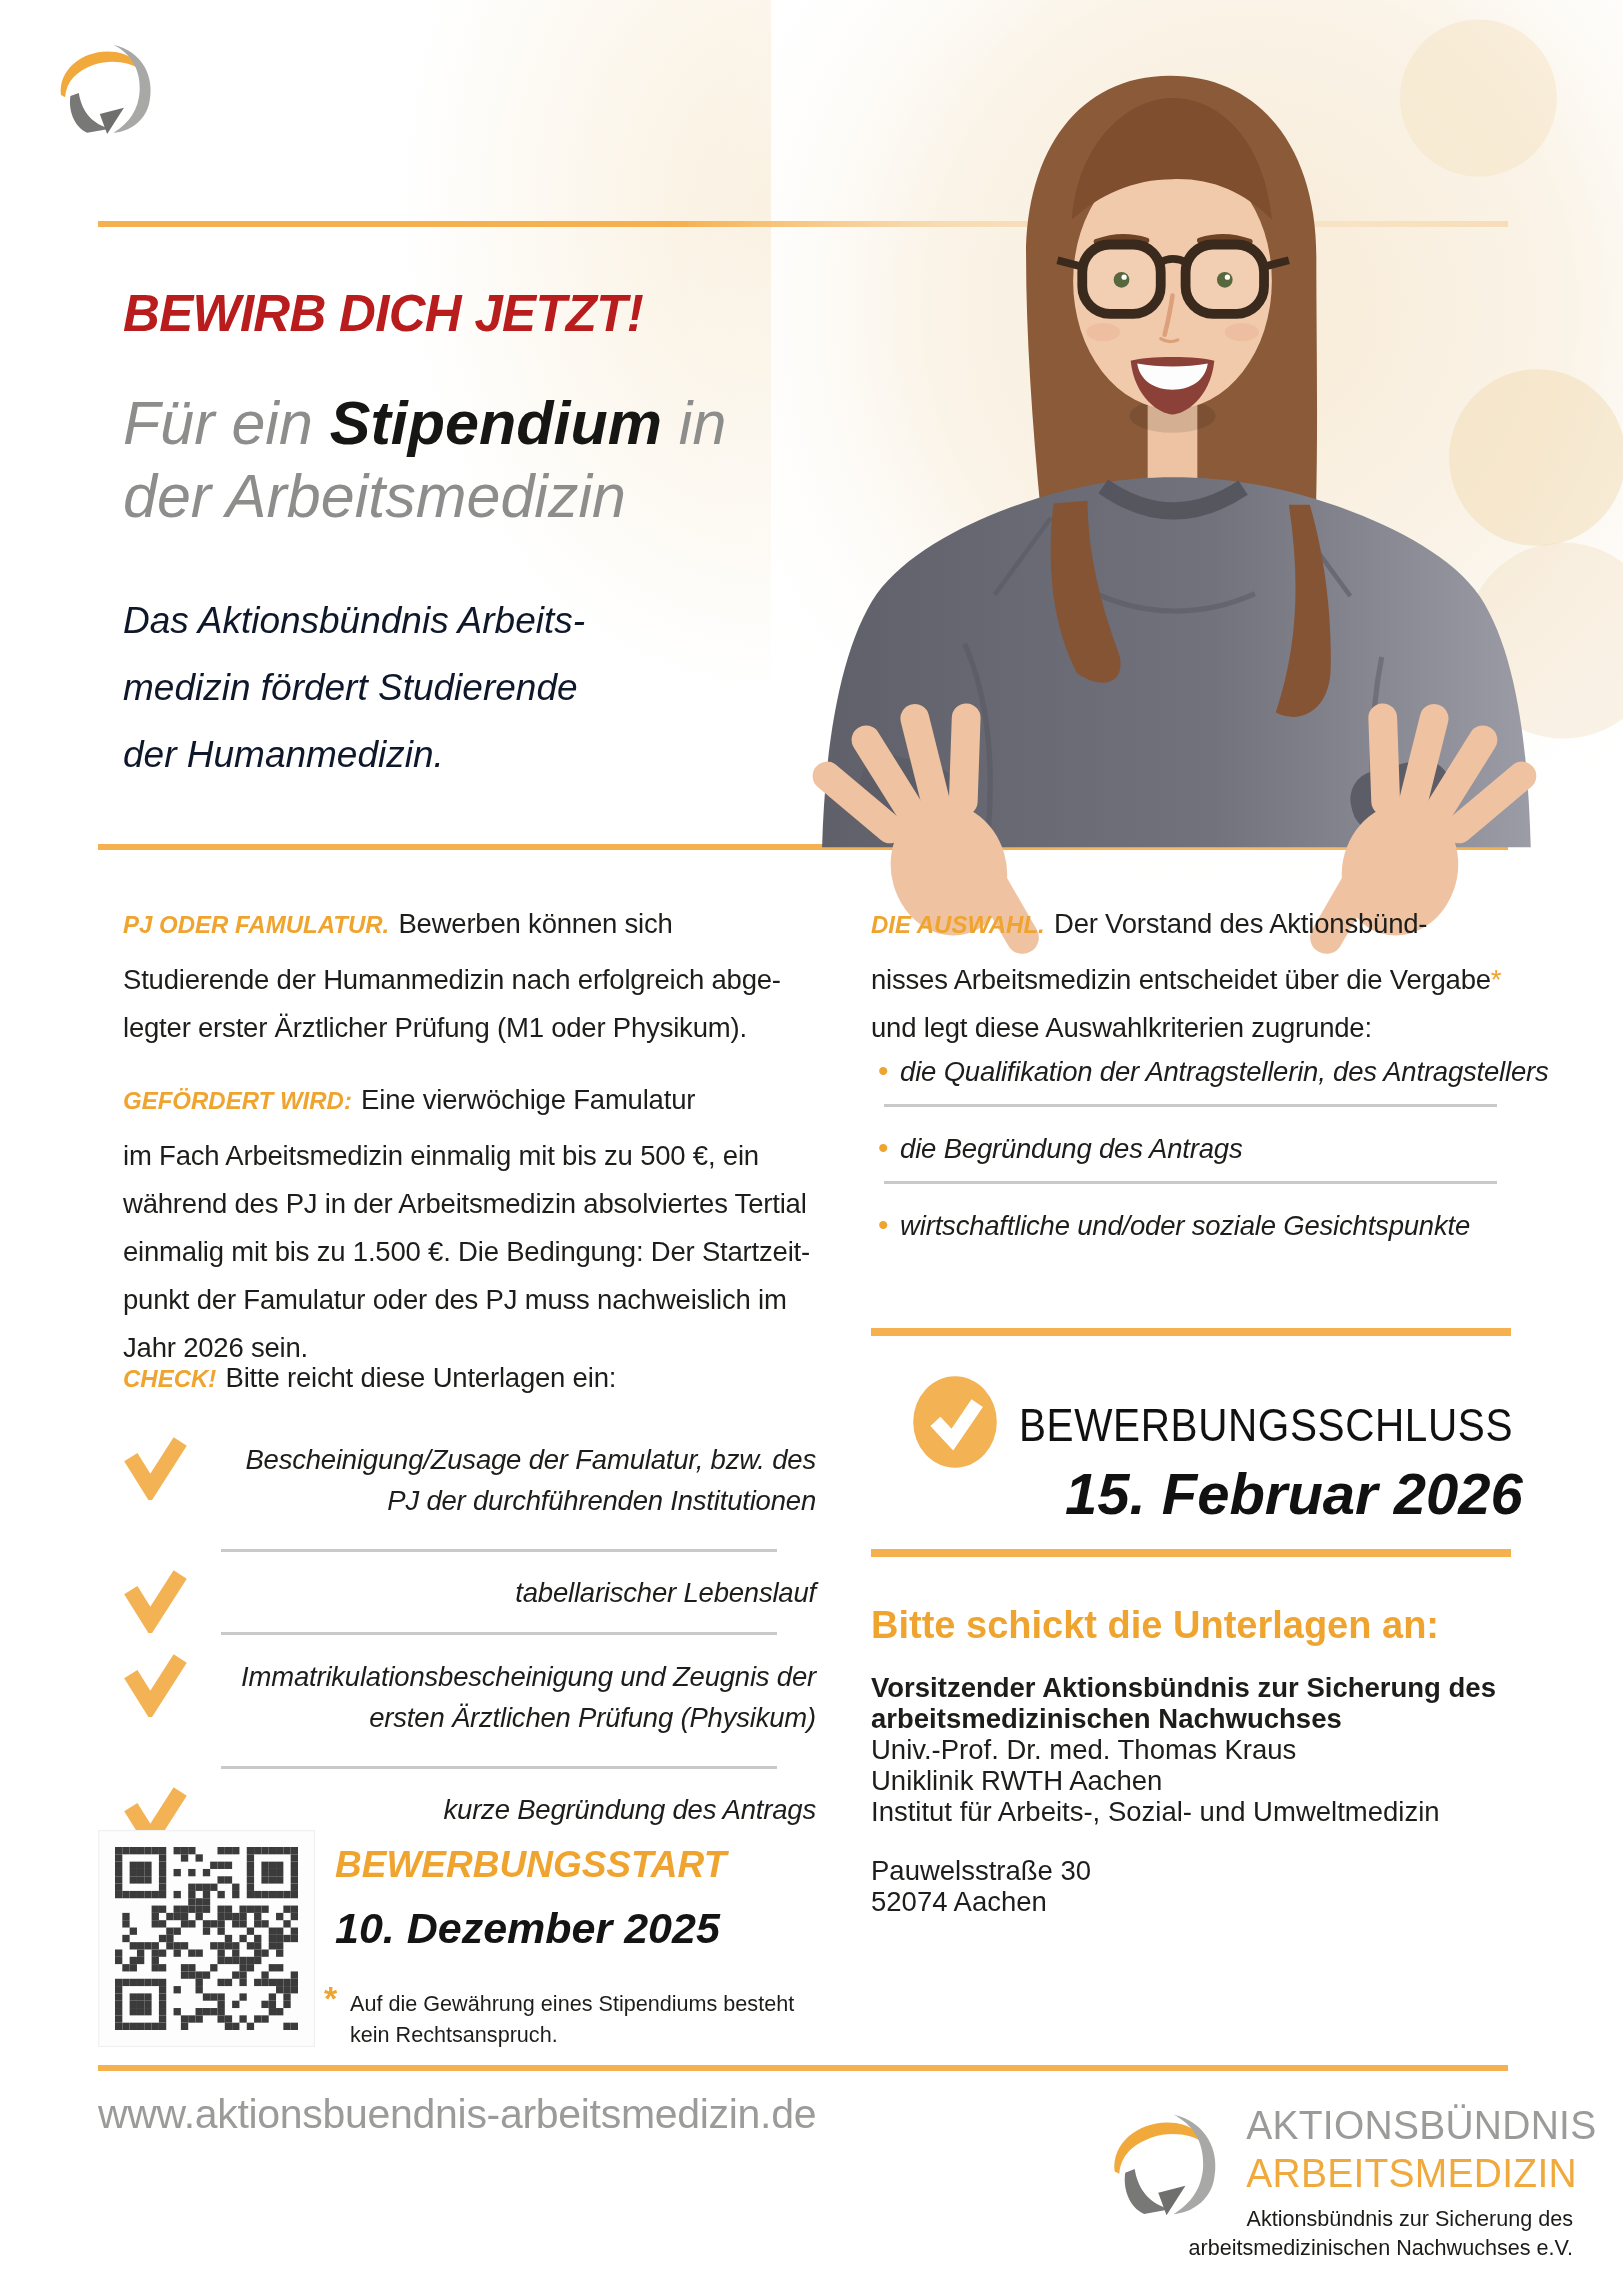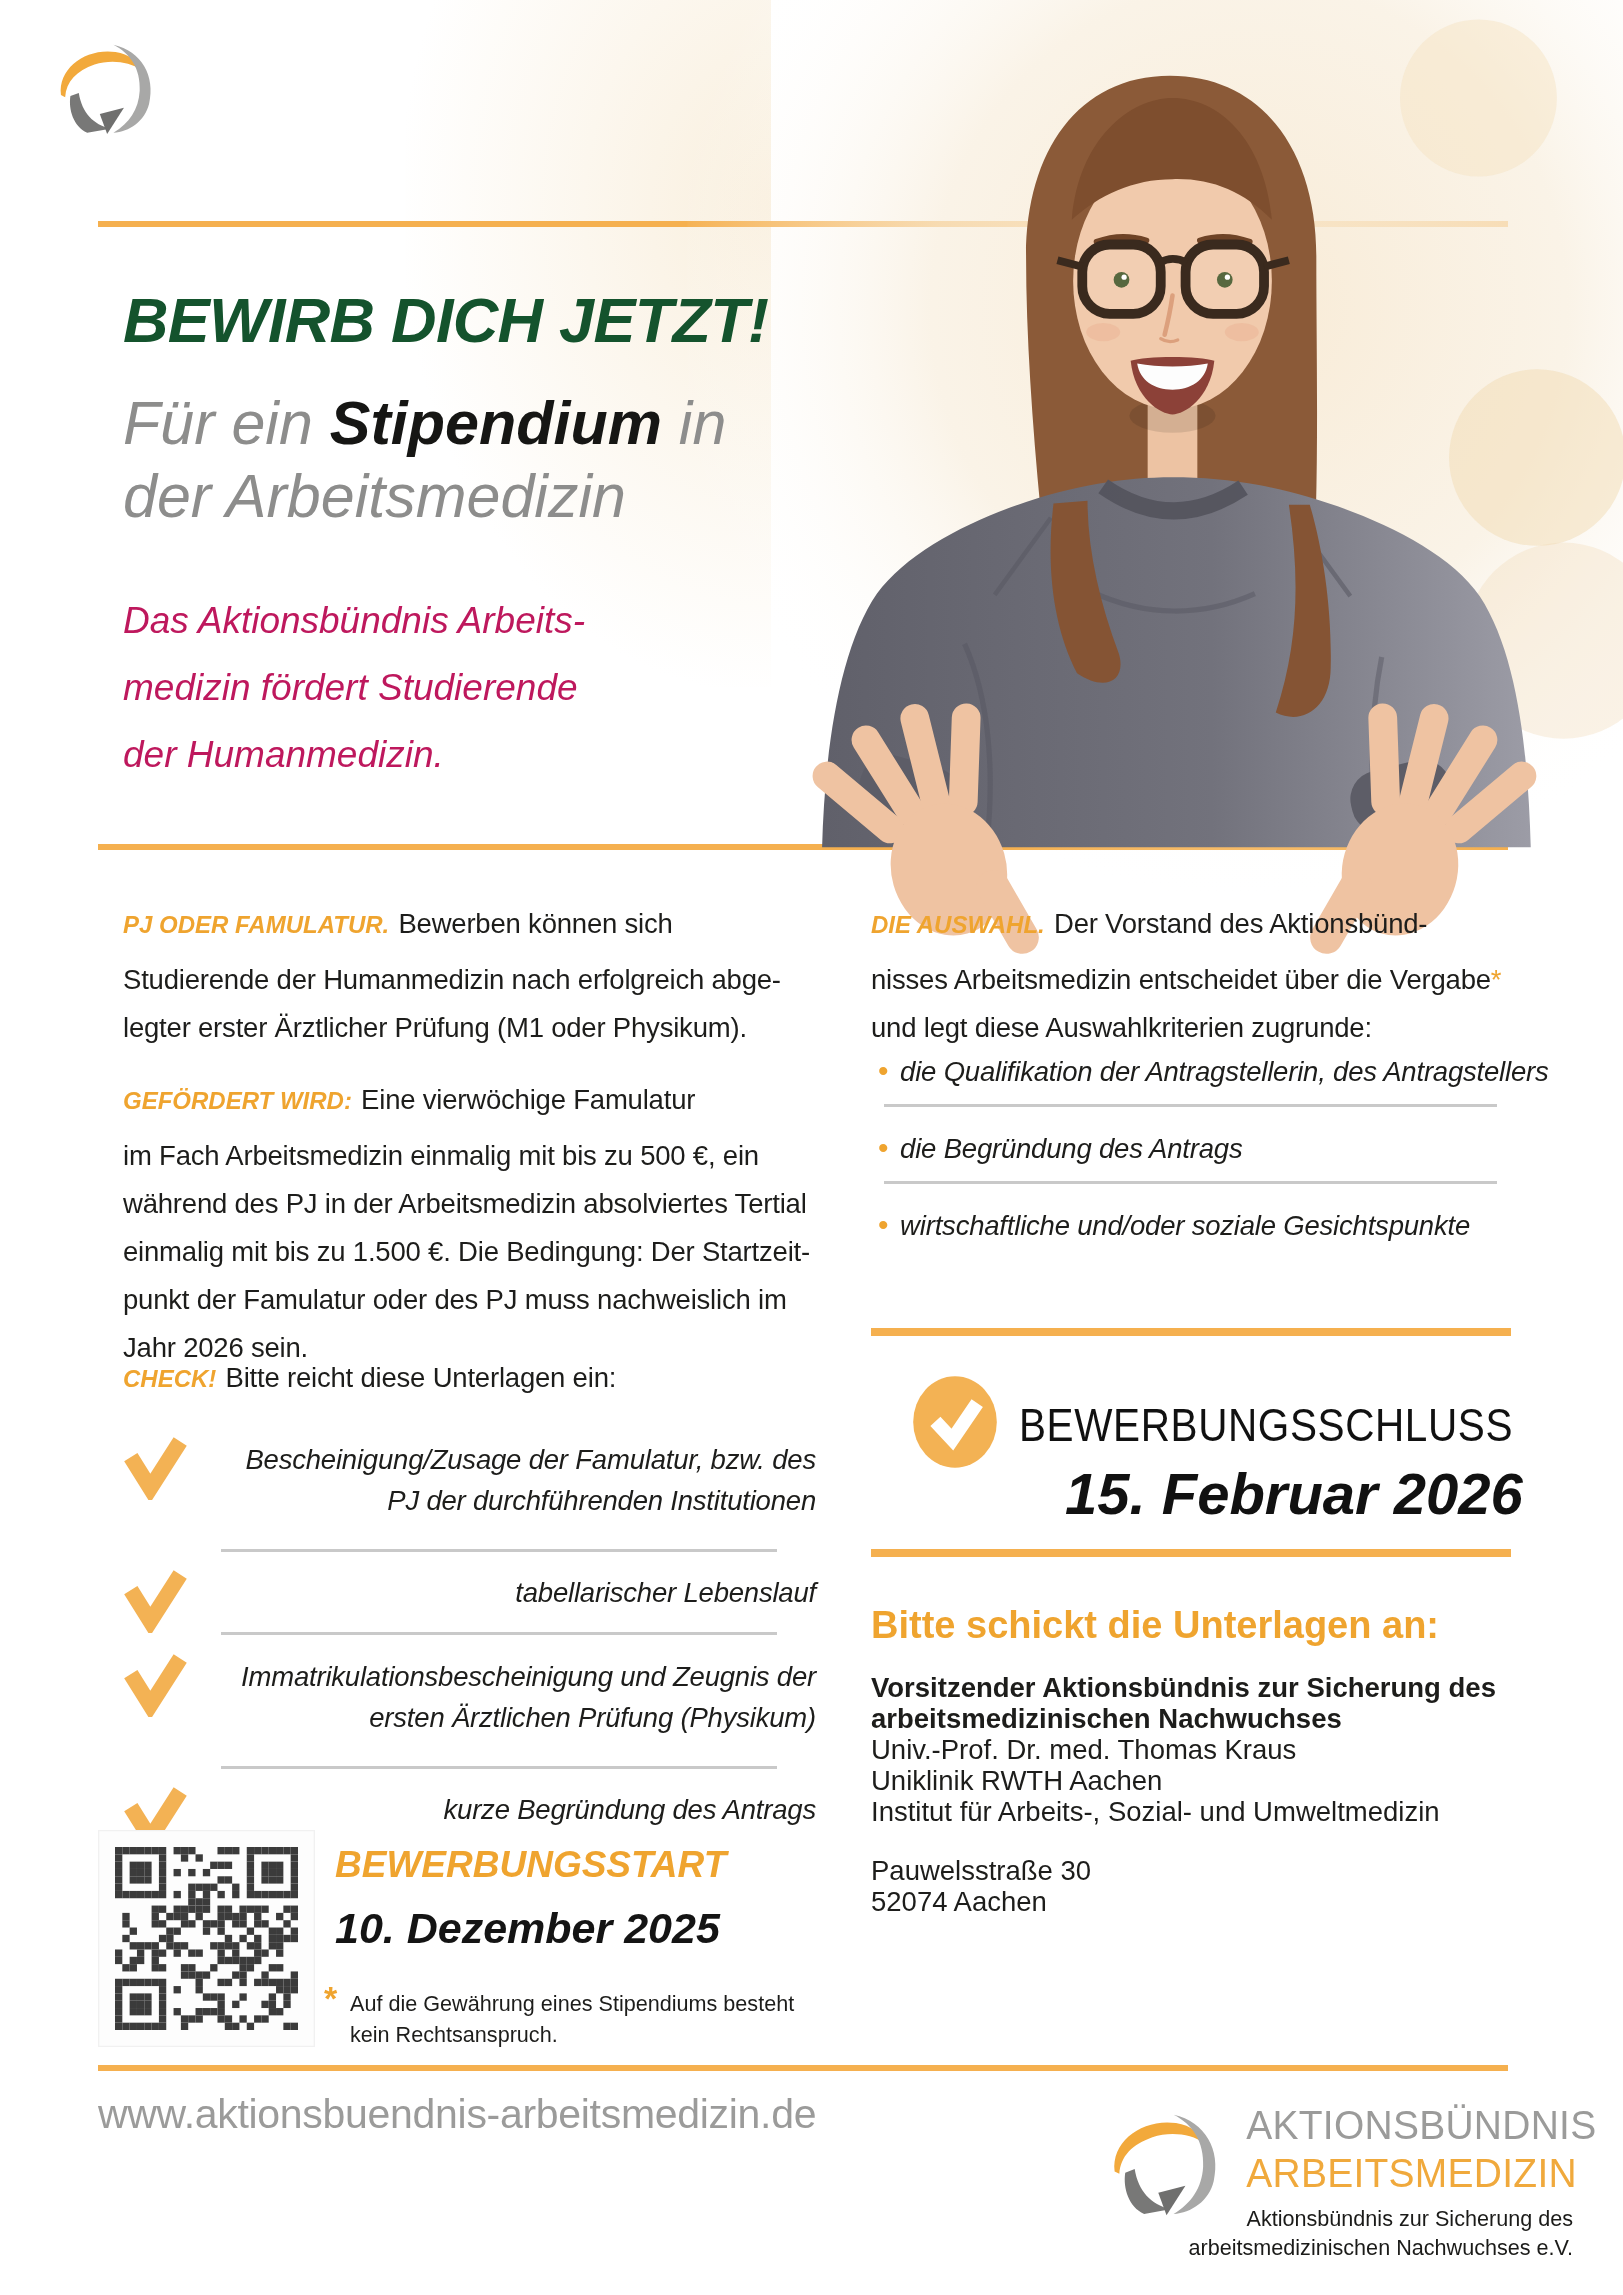--- a/index.html
+++ b/index.html
@@ -3,24 +3,24 @@
 <meta charset="utf-8">
 <style>
   html,body{margin:0;padding:0;background:#e8e8e8;}
   .page{position:relative;width:1623px;height:2295px;background:#ffffff;overflow:hidden;
         font-family:"Liberation Sans",sans-serif;color:#1d1d1b;}
   .abs{position:absolute;}
   .rule{position:absolute;left:98px;width:1410px;height:5.9px;background:#F5B04F;z-index:1;}
   .rule-thick{position:absolute;left:871px;width:640px;height:7.8px;background:#F5B04F;z-index:3;}
   .warm-bleed{position:absolute;left:405px;top:0;width:366px;height:687px;z-index:0;
         background:radial-gradient(ellipse at 100% 30%, rgba(248,236,215,.85), rgba(248,236,215,0) 72%);}
-  .title{font-size:63px;font-weight:bold;font-style:italic;color:#14532d;letter-spacing:-0.7px;white-space:nowrap;z-index:3;}
+  .title{font-size:51px;font-weight:bold;font-style:italic;color:#b91c1c;letter-spacing:-0.7px;white-space:nowrap;z-index:3;}
   .subtitle{font-size:61px;font-style:italic;color:#8d8d8c;line-height:73px;white-space:nowrap;z-index:3;}
   .subtitle b{color:#161614;font-weight:bold;}
-  .intro{font-size:37px;font-style:italic;color:#be185d;line-height:67px;white-space:nowrap;z-index:3;}
+  .intro{font-size:37px;font-style:italic;color:#0f172a;line-height:67px;white-space:nowrap;z-index:3;}
   .col{z-index:3;}
   .row1{line-height:54px;white-space:nowrap;}
   .pline{font-size:27.5px;line-height:48px;white-space:nowrap;color:#1d1d1b;letter-spacing:-0.2px;}
   .h-orange{color:#EFA42F;font-weight:bold;font-style:italic;font-size:24px;margin-right:9.2px;}
   .lead{font-size:27.5px;letter-spacing:-0.2px;}
   .chk-item{position:absolute;left:123px;width:693px;z-index:3;}
   .chk-icon{position:absolute;left:0;top:-3.9px;}
   .chk-lines{margin-left:98px;font-size:27.5px;font-style:italic;line-height:41px;white-space:nowrap;letter-spacing:-0.2px;text-align:right;}
   .sep{position:absolute;height:2.6px;background:#c9c9c9;z-index:3;}
   .crit{position:absolute;left:878px;width:640px;z-index:3;font-size:27.5px;font-style:italic;line-height:37px;white-space:nowrap;letter-spacing:-0.2px;}

